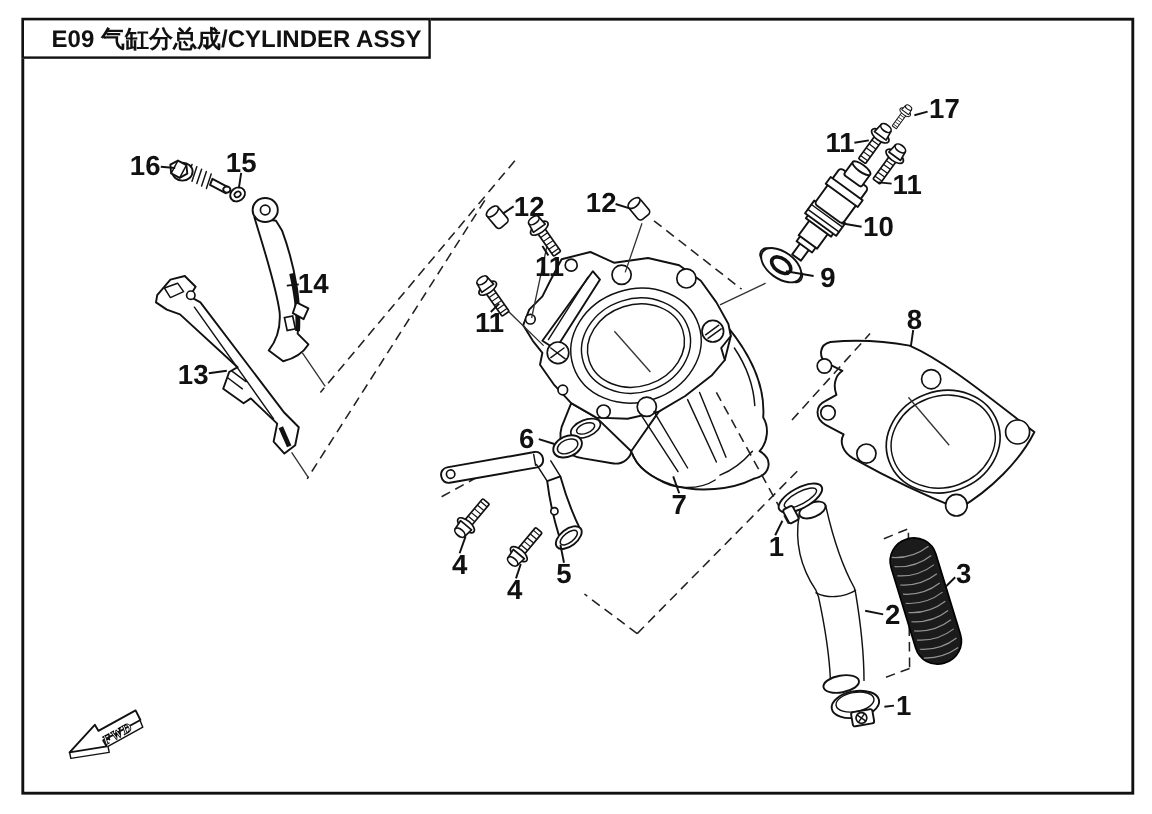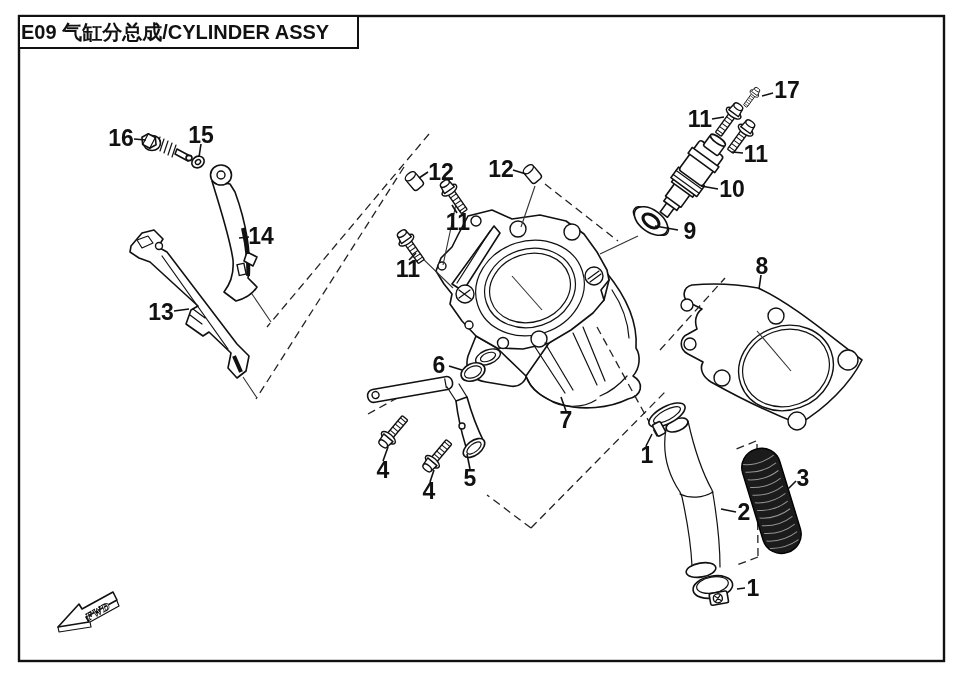--- a/index.html
+++ b/index.html
@@ -1,21 +1,21 @@
 <!DOCTYPE html>
 <html><head>
 <meta charset="utf-8">
 <style>
   html,body{margin:0;padding:0;background:#fff;}
   .stage{position:relative;width:960px;height:678px;background:#fff;overflow:hidden;
          font-family:"Liberation Sans",sans-serif;}
   .stage svg{position:absolute;left:0;top:0;}
   .title-box{position:absolute;left:18px;top:15px;width:341px;height:34px;box-sizing:border-box;
              border:2px solid #111;background:#fff;display:flex;align-items:center;
-             padding-left:1px;font-size:20px;font-weight:bold;color:#111;white-space:nowrap;}
+             padding-left:23px;font-size:20px;font-weight:bold;color:#111;white-space:nowrap;}
   .callout{font:bold 23px "Liberation Sans",sans-serif;fill:#111;text-anchor:middle;}
   .ln{stroke:#111;stroke-width:1.6;}
   .dash{stroke:#222;stroke-width:1.3;fill:none;stroke-dasharray:8 5;}
   .thin{stroke:#333;stroke-width:1.1;fill:none;}
   .part{stroke:#111;stroke-width:1.6;fill:#fff;stroke-linejoin:round;stroke-linecap:round;}
   .det{stroke:#111;stroke-width:1.2;fill:none;stroke-linejoin:round;stroke-linecap:round;}
   .hole{stroke:#111;stroke-width:1.4;fill:#fff;}
 </style>
 </head>
 <body>

